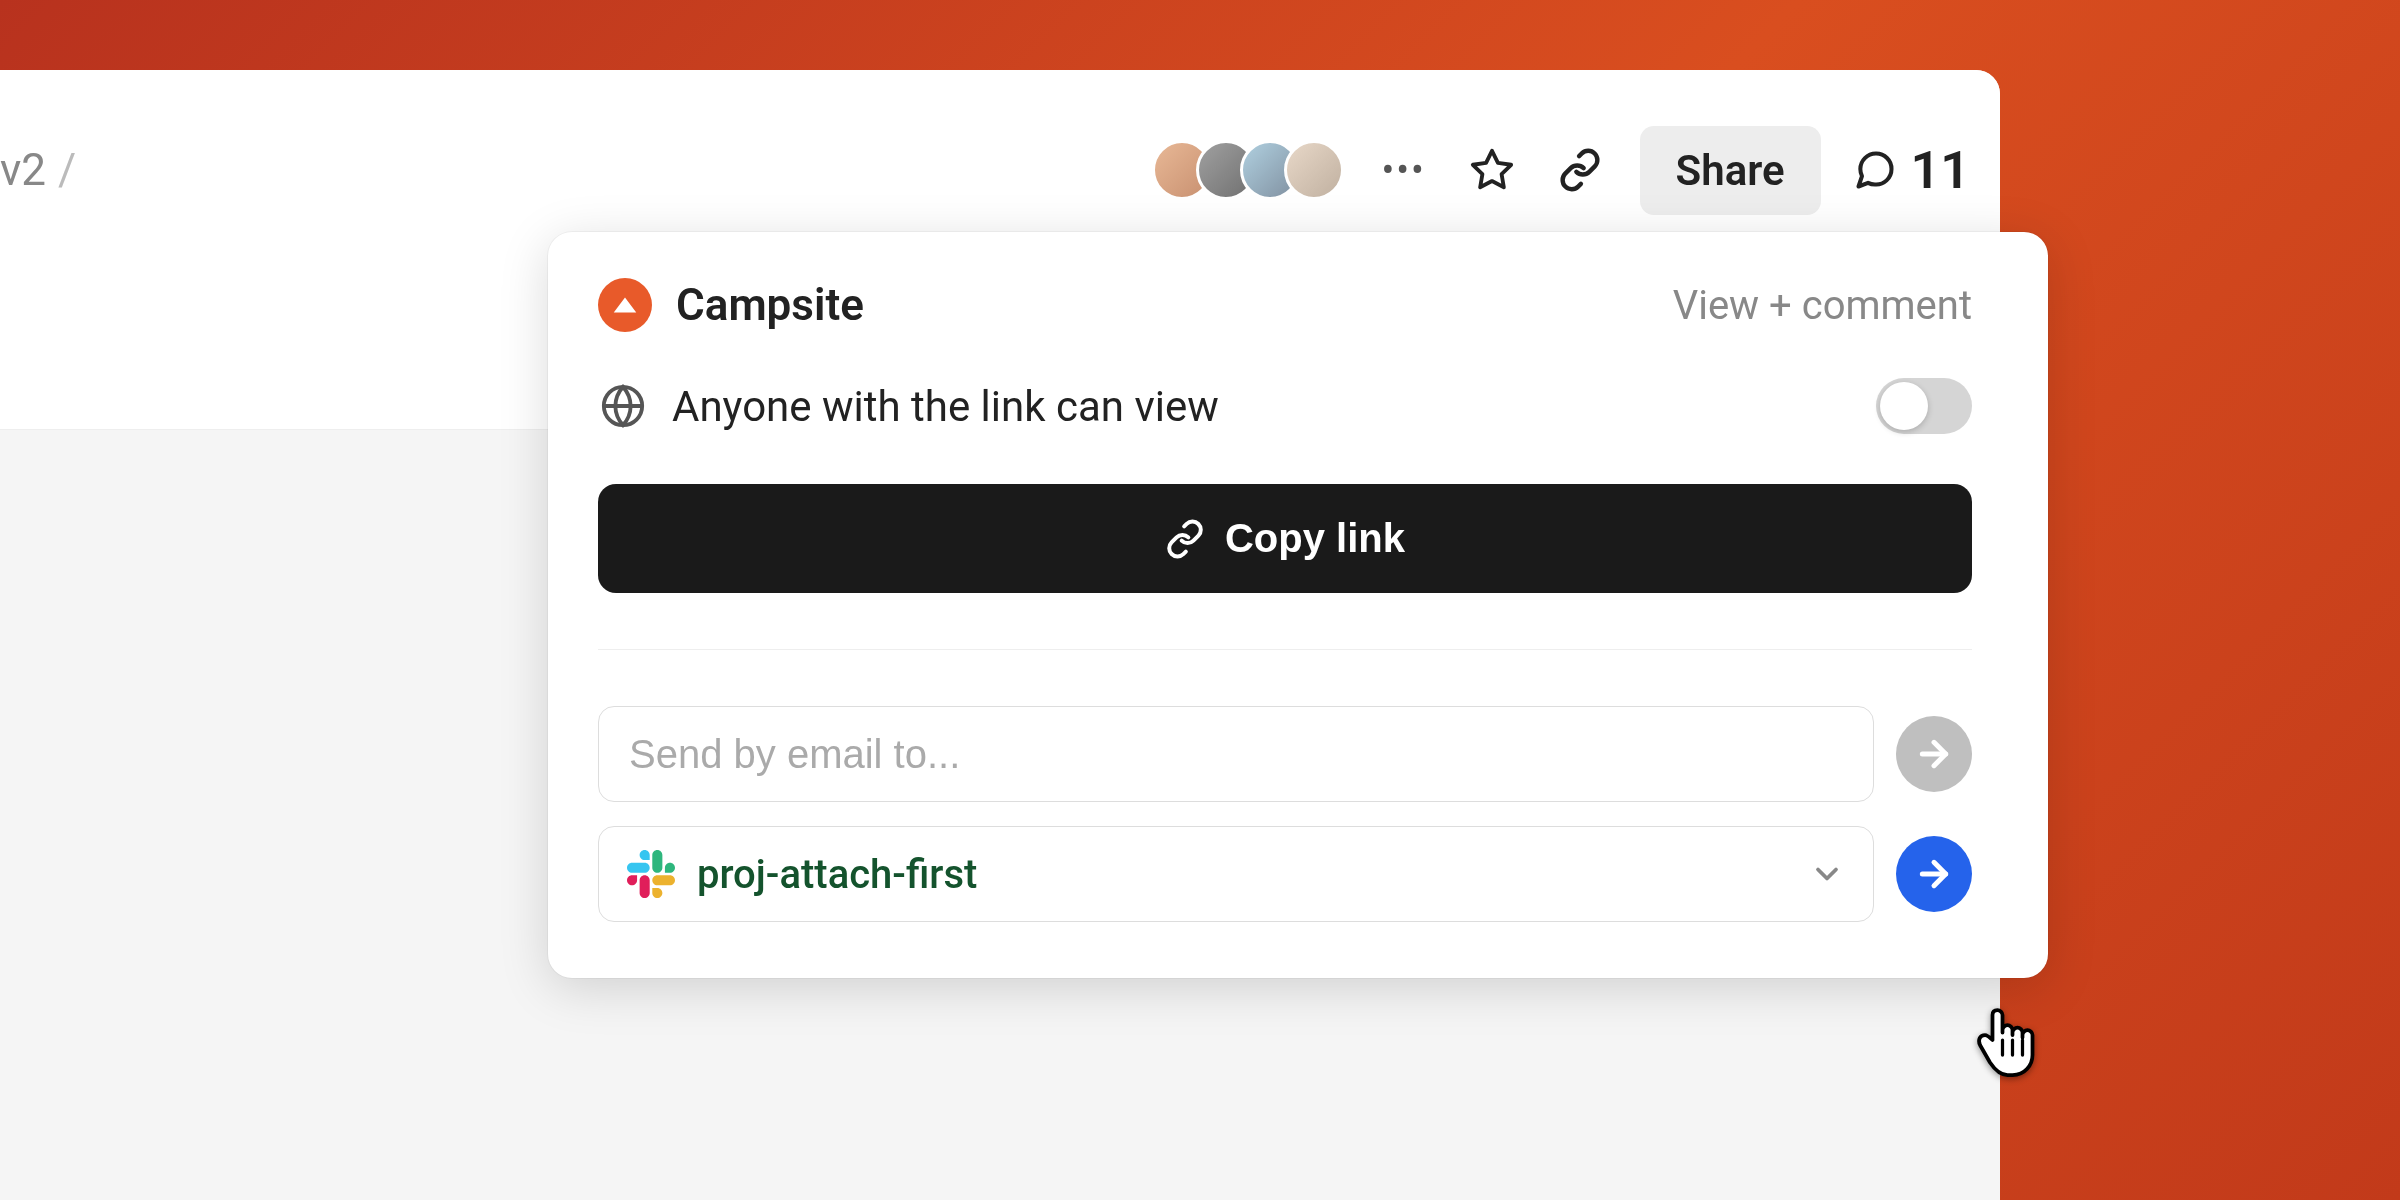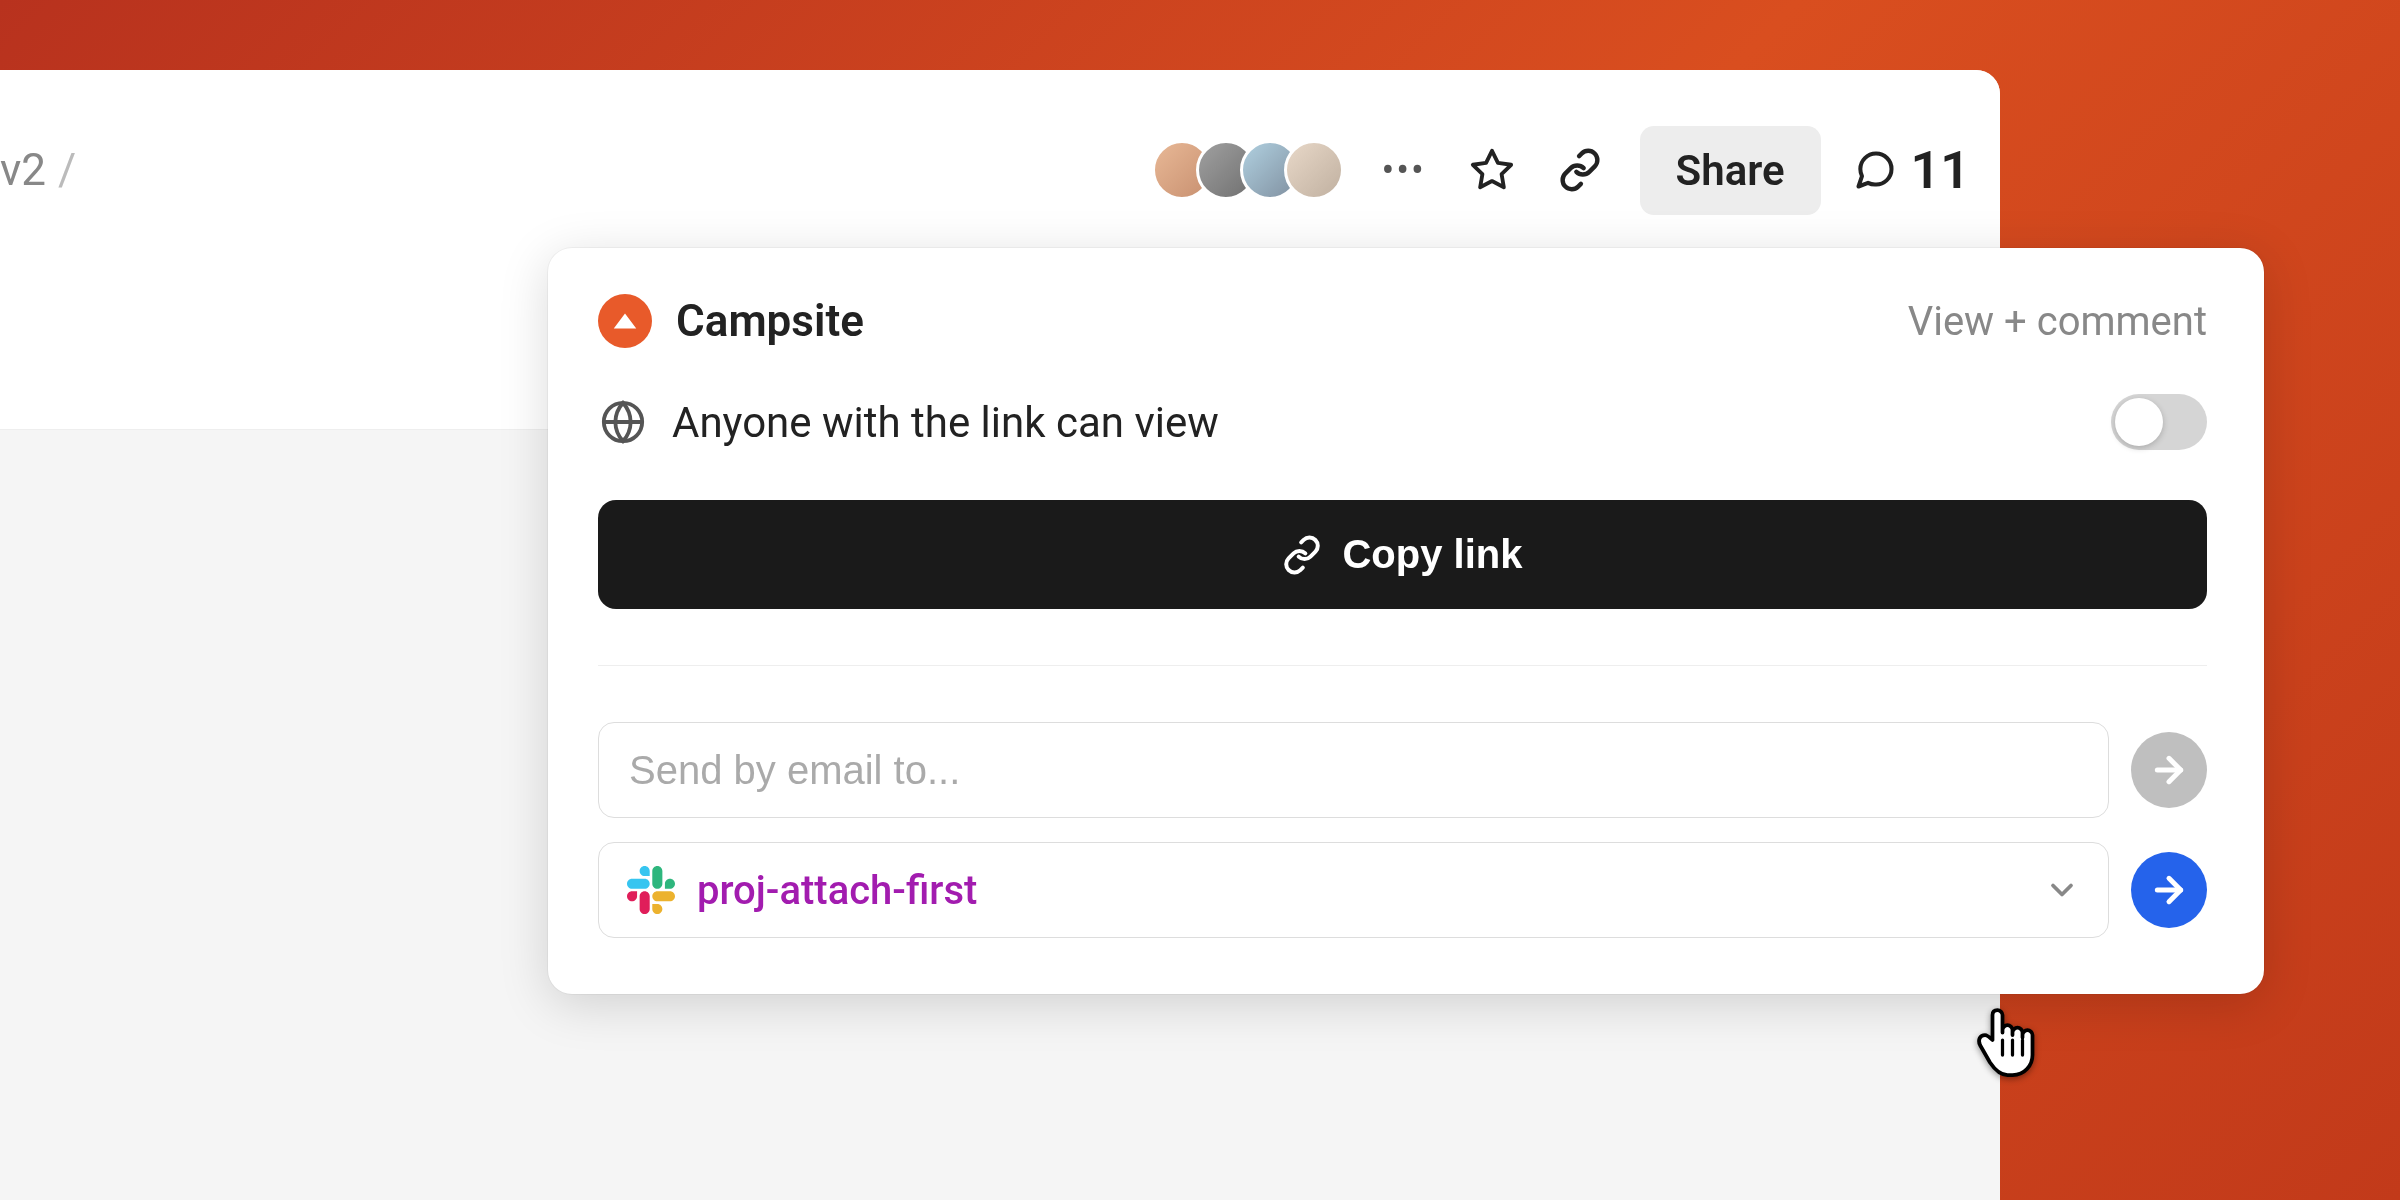--- a/index.html
+++ b/index.html
@@ -127,27 +127,27 @@
       border-bottom: 1px solid #eee;
     }
     
     .content {
       background: #f5f5f5;
       height: 770px;
     }
     
     .popup {
       position: absolute;
-      top: 248px;
+      top: 232px;
       left: 548px;
-      width: 1716px;
+      width: 1500px;
       background: #ffffff;
       border-radius: 24px;
       box-shadow: 0 10px 50px rgba(0,0,0,0.15), 0 0 0 1px rgba(0,0,0,0.04);
-      padding: 46px 57px 56px 50px;
+      padding: 46px 76px 56px 50px;
     }
     
     .popup-row {
       display: flex;
       align-items: center;
       gap: 24px;
       padding: 0 0;
     }
     
     .row-1 {
@@ -298,21 +298,21 @@
     }
     
     .slack-icon {
       width: 48px;
       height: 48px;
       flex-shrink: 0;
     }
     
     .slack-text {
       font-size: 40px;
-      color: #a21caf;
+      color: #14532d;
       font-weight: 500;
       text-align: center;
     }
     
     .chevron {
       margin-left: auto;
     }
     
     .cursor-hand {
       position: absolute;

